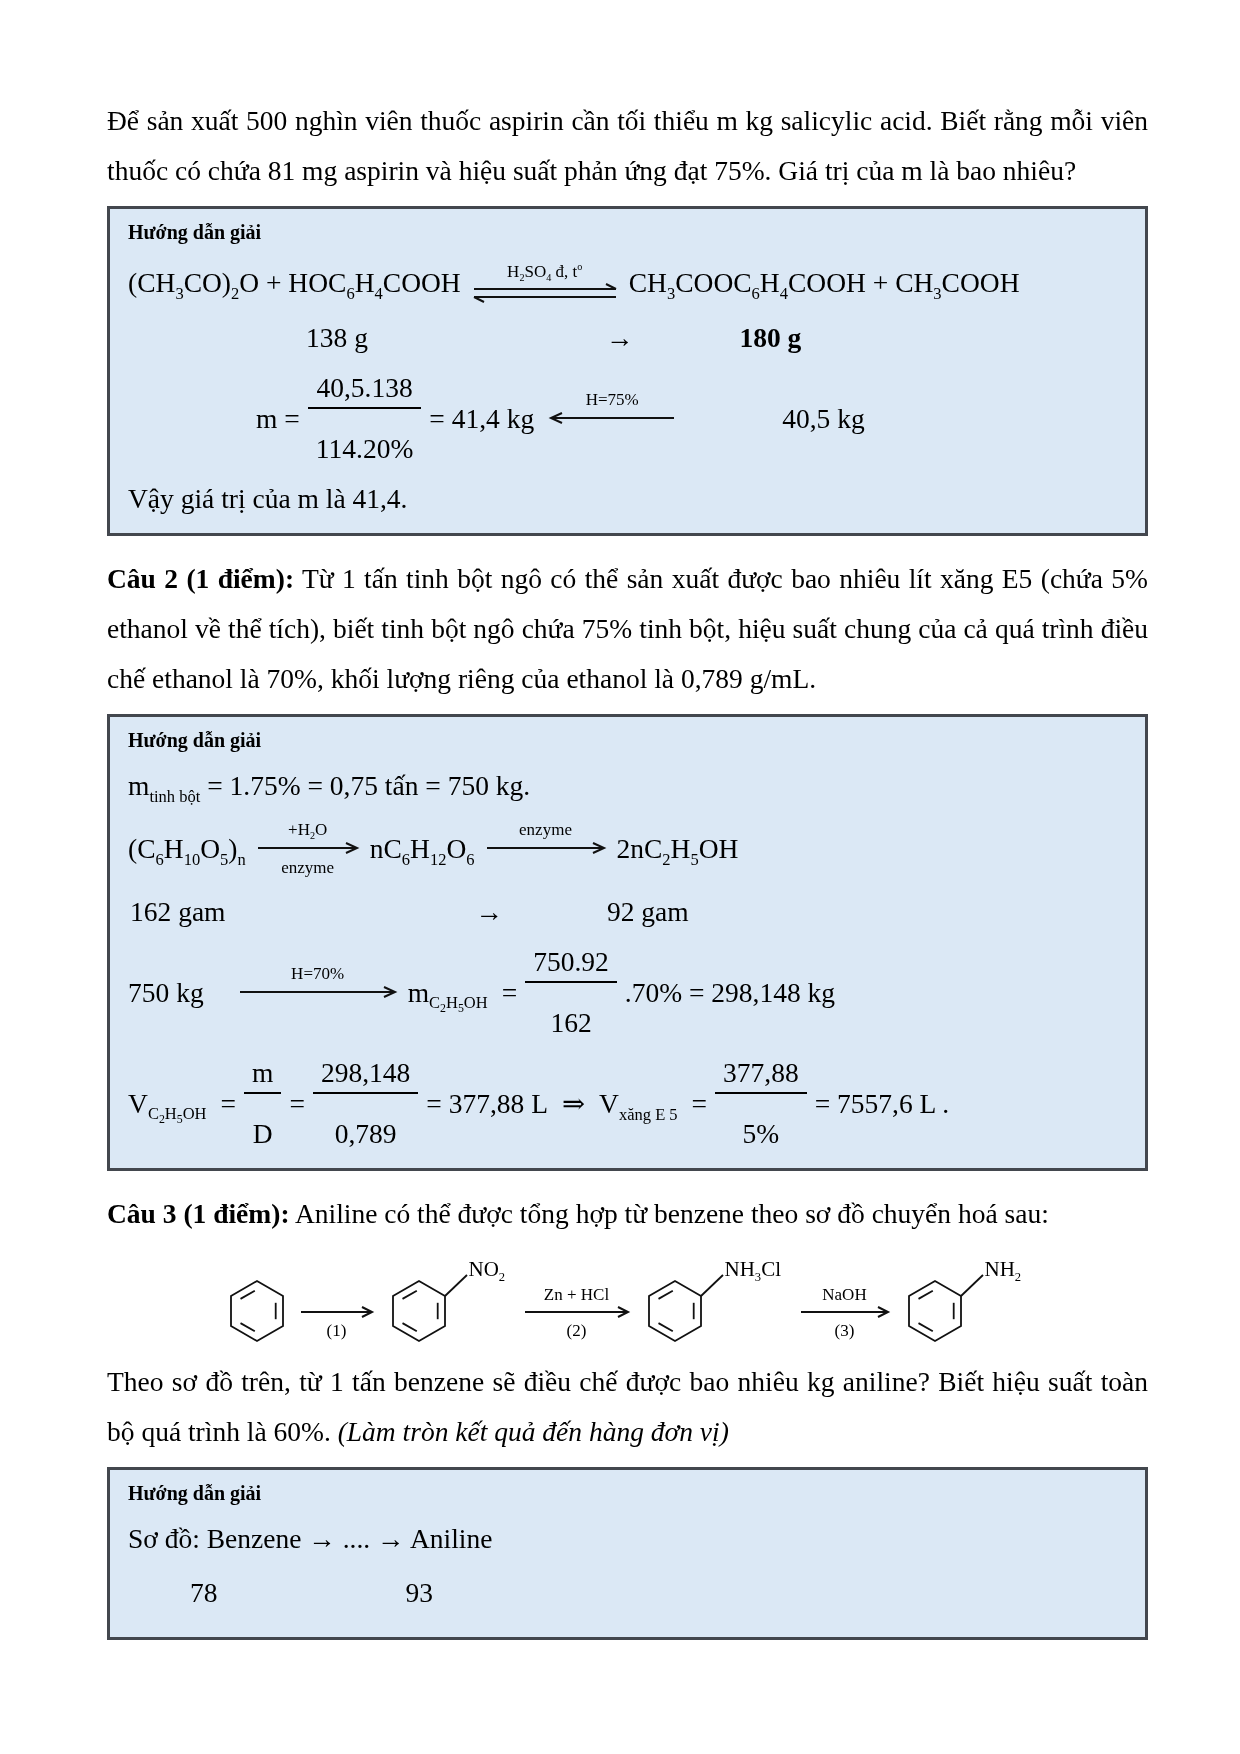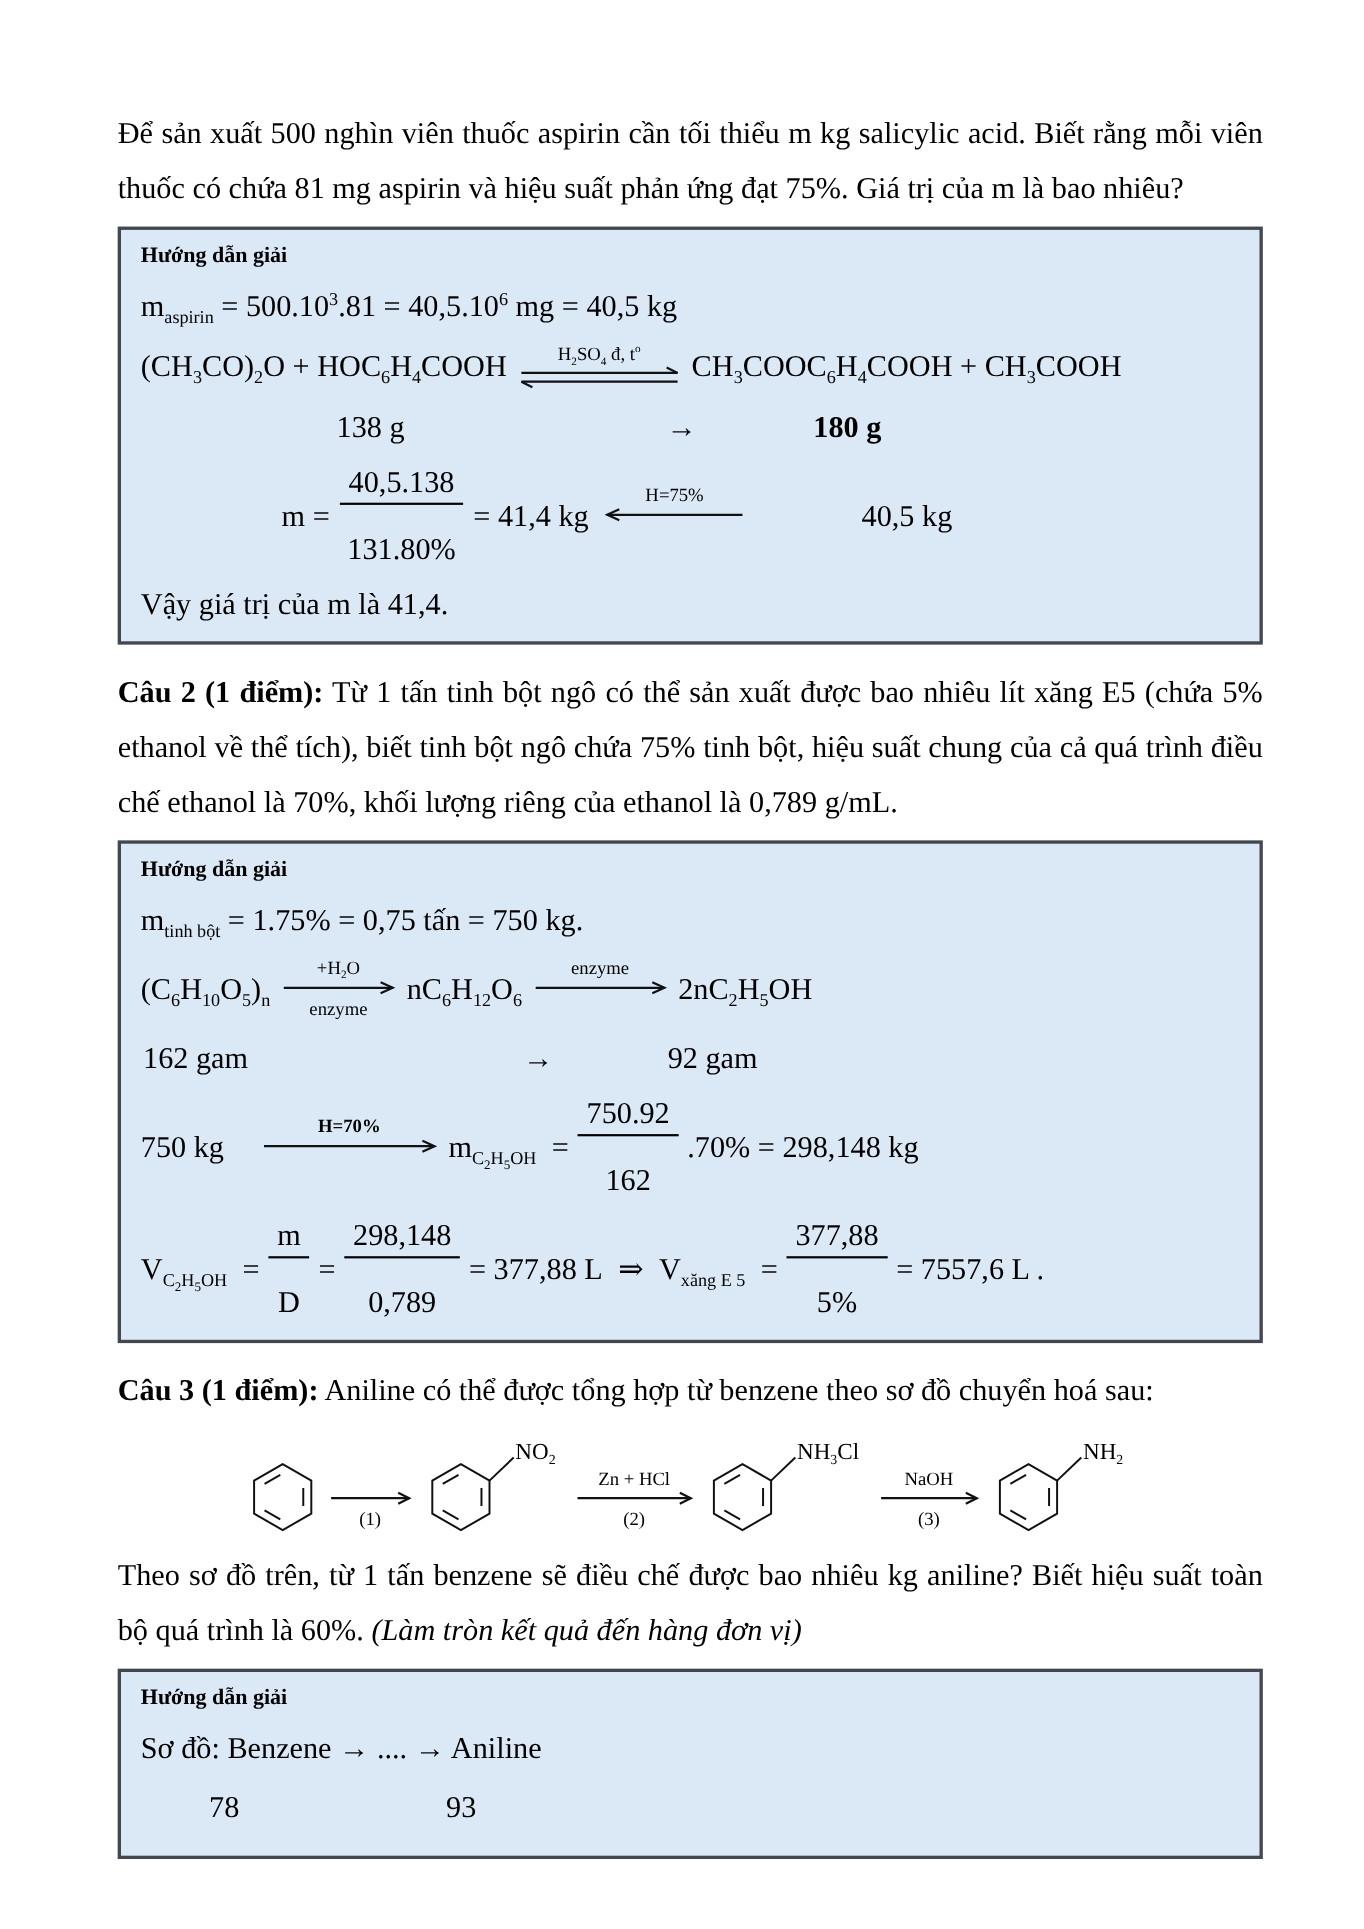--- a/index.html
+++ b/index.html
@@ -18,21 +18,21 @@
   .frac .num{padding:0 8px 3px;border-bottom:2px solid #000;}
   .frac .den{padding:3px 8px 0;}
   .rxn{display:inline-flex;flex-direction:column;align-items:center;margin:0 10px;}
   .rxn-above,.rxn-below{font-size:17px;line-height:1.15;min-height:20px;font-family:"Liberation Serif","DejaVu Serif",serif;}
   .rxn-below{margin-top:2px;}
   svg line,svg path,svg polygon{stroke:#111;fill:none;}
   
   .s1-calc{margin-left:128px;}
   .st-a1{margin-left:178px;} .st-b1{margin-left:238px;} .st-c1{margin-left:106px;font-weight:bold;}
   .st-a2{margin-left:2px;}   .st-b2{margin-left:250px;} .st-c2{margin-left:104px;}
-  .gap-sm{margin-left:14px;} .gap-md{margin-left:34px;font-weight:bold;} .gap-lg{margin-left:96px;}
+  .gap-sm{margin-left:14px;} .gap-md{margin-left:34px;} .gap-lg{margin-left:96px;}
   
   .diagram{display:flex;justify-content:center;align-items:flex-start;margin:4px 0 6px 0;}
   .molecule{position:relative;height:102px;}
   .mol-plain{width:66px;}
   .mol-sub2{width:128px;} .mol-sub3{width:148px;} .mol-sub4{width:132px;}
   .mol-label{position:absolute;left:84px;top:8px;font-size:21px;white-space:nowrap;}
   .dg-arrow{margin-top:36px;}
   .mw-row{font-size:27.5px;margin:22px 0 14px 0;display:flex;}
   .mw-a{margin-left:62px;} .mw-b{margin-left:188px;}
   .note-italic{font-style:italic;}
@@ -40,23 +40,20 @@
 </head>
 <body>
 
 <div class="page">
 
   <p class="para">Để sản xuất 500 nghìn viên thuốc aspirin cần tối thiểu m kg salicylic acid. Biết rằng mỗi viên thuốc có chứa 81 mg aspirin và hiệu suất phản ứng đạt 75%. Giá trị của m là bao nhiêu?</p>
 
   <section class="solution-box">
     <h3 class="sol-title">Hướng dẫn giải</h3>
 
-    <div class="fline">
-      <span><span>m</span><sub>aspirin</sub><span> = 500.10</span><sup>3</sup><span>.81 = 40,5.10</span><sup>6</sup><span> mg = 40,5 kg</span></span>
-    </div>
 
     <div class="fline">
       <span><span>(CH</span><sub>3</sub><span>CO)</span><sub>2</sub><span>O + HOC</span><sub>6</sub><span>H</span><sub>4</sub><span>COOH</span></span>
       <span class="rxn">
         <span class="rxn-above"><span>H</span><sub>2</sub><span>SO</span><sub>4</sub><span> đ, t</span><sup>o</sup></span>
         <svg width="148" height="22" viewBox="0 0 148 22">
           <line x1="3" y1="7" x2="145" y2="7" stroke-width="2"></line>
           <path d="M135 2 L145 7" stroke-width="2"></path>
           <line x1="3" y1="15" x2="145" y2="15" stroke-width="2"></line>
           <path d="M13 20 L3 15" stroke-width="2"></path>
@@ -68,21 +65,21 @@
     <div class="fline">
       <span class="st-a1">138 g</span>
       <span class="st-b1">→</span>
       <span class="st-c1">180 g</span>
     </div>
 
     <div class="fline">
       <span class="s1-calc">m =</span>
       <span class="frac">
         <span class="num">40,5.138</span>
-        <span class="den">131.80%</span>
+        <span class="den">114.20%</span>
       </span>
       <span>= 41,4 kg</span>
       <span class="rxn gap-sm">
         <span class="rxn-above">H=75%</span>
         <svg width="128" height="16" viewBox="0 0 128 16">
           <line x1="3" y1="8" x2="126" y2="8" stroke-width="2"></line>
           <path d="M14 3 L3 8 L14 13" stroke-width="2"></path>
         </svg>
         <span class="rxn-below"></span>
       </span>

